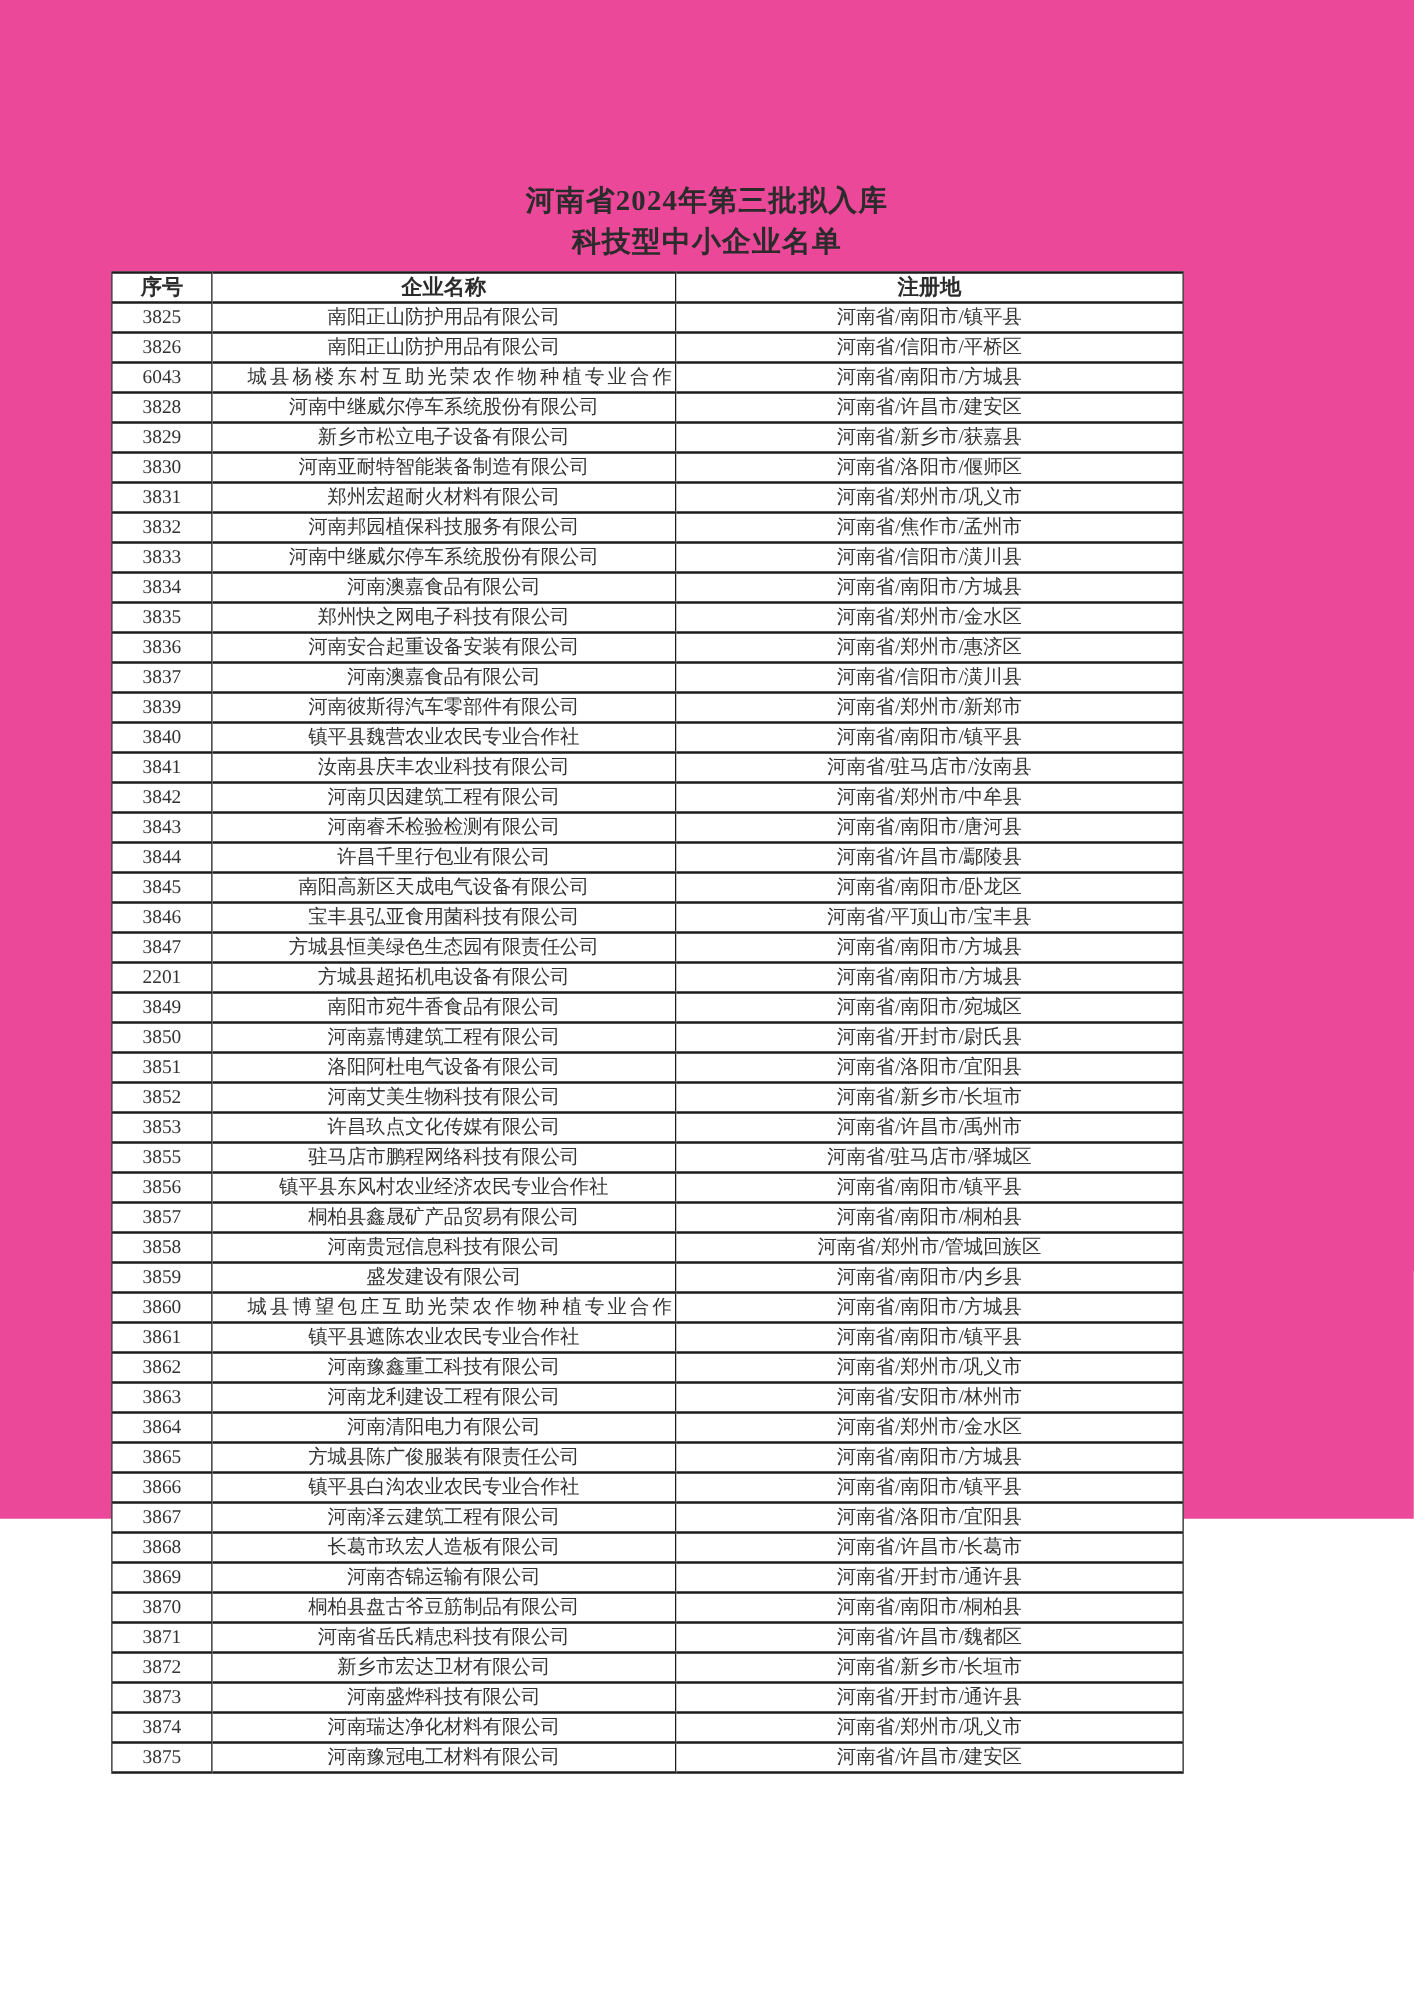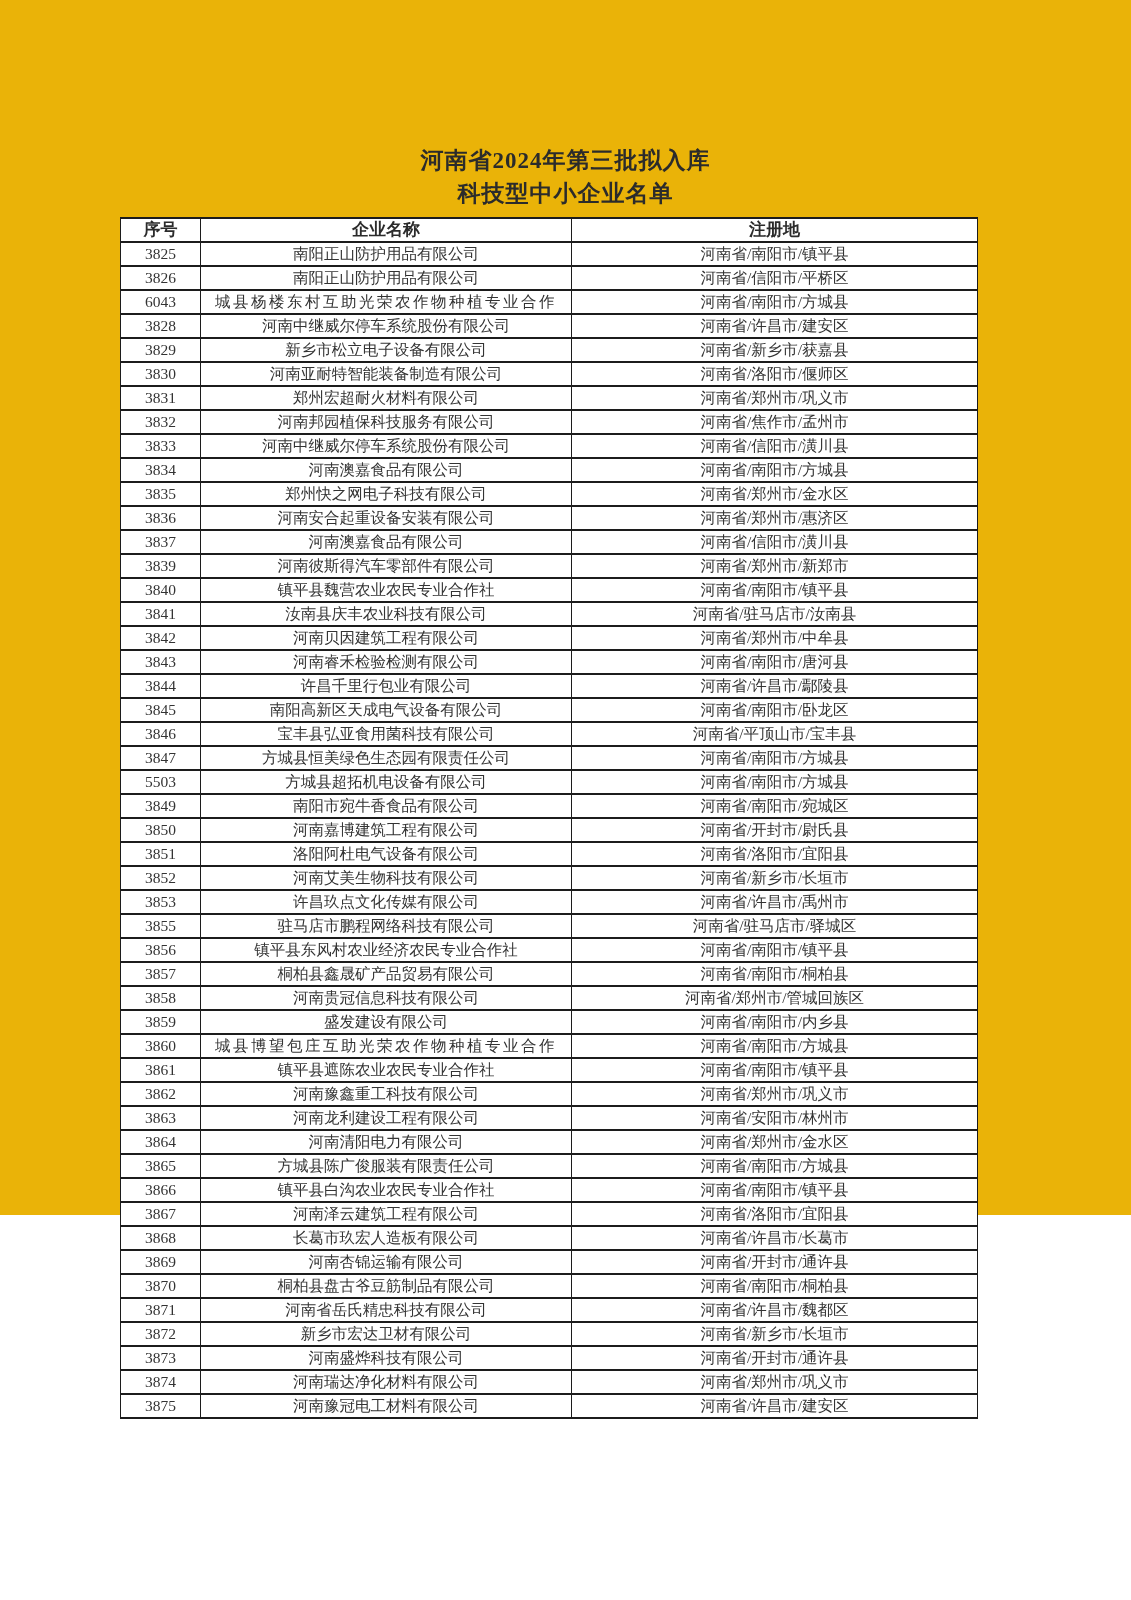--- a/index.html
+++ b/index.html
@@ -11,36 +11,36 @@
     width: 1131px;
     height: 1600px;
     position: relative;
     font-family: "Liberation Serif", "DejaVu Serif", serif;
     color: #262626;
     overflow: hidden;
   }
   .page {
     width: 1131px;
     height: 1215px;
-    background: #eab308;
+    background: #ec4899;
     position: relative;
   }
   .title-block {
     padding-top: 144px;
     text-align: center;
     line-height: 33px;
     font-weight: bold;
     font-size: 23px;
     color: #2b2b2b;
     letter-spacing: 1px;
   }
   table.doc-table {
     border-collapse: collapse;
     table-layout: fixed;
-    margin: 7px 0 0 120px;
+    margin: 7px 0 0 89px;
     width: 857px;
     background: #ffffff;
   }
   .doc-table col.c-seq    { width: 80px;  }
   .doc-table col.c-name   { width: 371px; }
   .doc-table col.c-region { width: 406px; }
   .doc-table th, .doc-table td {
     border-left: 1px solid #1c1c1c;
     border-right: 1px solid #1c1c1c;
     border-top: 2px solid #1c1c1c;
@@ -58,20 +58,21 @@
     font-weight: bold;
     color: #2b2b2b;
   }
   .doc-table td {
     font-size: 15.5px;
     font-weight: normal;
     color: #333333;
   }
   .doc-table td.spread {
     letter-spacing: 2.5px;
+    text-align: right;
   }
 </style>
 </head>
 <body>
 
 <div class="page">
 
   <div class="title-block">
     <div>河南省2024年第三批拟入库</div>
     <div>科技型中小企业名单</div>
@@ -195,21 +196,21 @@
           <td>3846</td>
           <td>宝丰县弘亚食用菌科技有限公司</td>
           <td>河南省/平顶山市/宝丰县</td>
         </tr>
         <tr>
           <td>3847</td>
           <td>方城县恒美绿色生态园有限责任公司</td>
           <td>河南省/南阳市/方城县</td>
         </tr>
         <tr>
-          <td>5503</td>
+          <td>2201</td>
           <td>方城县超拓机电设备有限公司</td>
           <td>河南省/南阳市/方城县</td>
         </tr>
         <tr>
           <td>3849</td>
           <td>南阳市宛牛香食品有限公司</td>
           <td>河南省/南阳市/宛城区</td>
         </tr>
         <tr>
           <td>3850</td>

